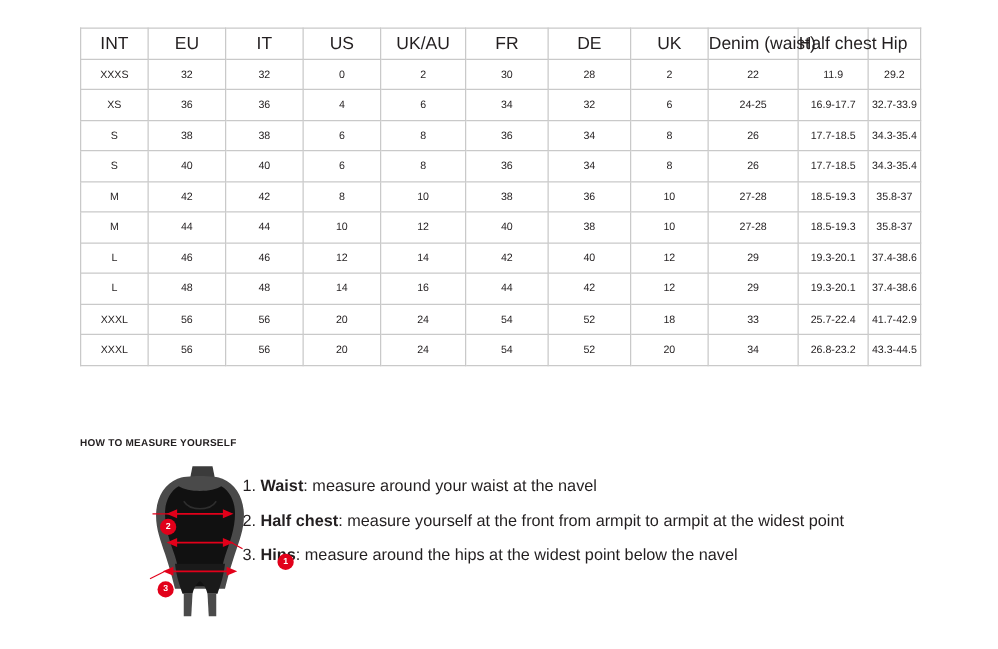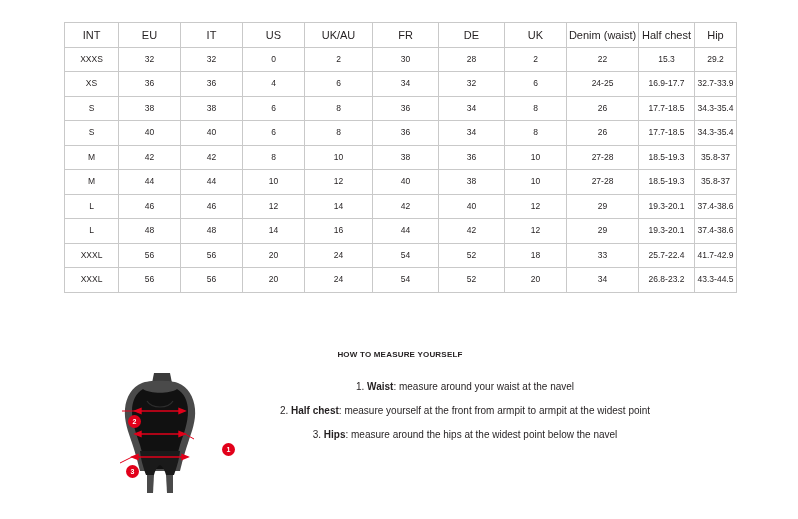--- a/index.html
+++ b/index.html
@@ -39,21 +39,21 @@
     font-size: 8.5px;
     font-weight: normal;
     text-align: center;
     vertical-align: middle;
     color: #231f20;
     padding: 0;
     line-height: 1.1;
     white-space: nowrap;
   }
   table.size-table thead th {
-    font-size: 11px;
+    font-size: 14px;
     font-weight: normal;
   }
   
   table.size-table col.c0 { width: 54px; }
   table.size-table col.c1 { width: 62px; }
   table.size-table col.c2 { width: 62px; }
   table.size-table col.c3 { width: 62px; }
   table.size-table col.c4 { width: 68px; }
   table.size-table col.c5 { width: 66px; }
   table.size-table col.c6 { width: 66px; }
@@ -67,21 +67,20 @@
     padding-left: 0;
     margin-left: 43px;
   }
 
   
   .measure-section {
     position: absolute;
     left: 64px;
     top: 350px;
     width: 672px;
-    text-align: center;
   }
   .measure-title {
     font-size: 8px;
     font-weight: bold;
     letter-spacing: 0.2px;
     color: #231f20;
     margin-bottom: 10px;
   }
   .measure-body {
     position: relative;
@@ -92,21 +91,21 @@
     width: 130px;
     position: relative;
     height: 130px;
     flex: 0 0 130px;
   }
   .notes-col {
     padding-top: 12px;
     flex: 1 1 auto;
   }
   .note {
-    font-size: 10px;
+    font-size: 13px;
     color: #231f20;
     margin-bottom: 12px;
     line-height: 1.2;
   }
   .note b { font-weight: bold; }
 
   
   .figure {
     position: absolute;
     left: 38px;
@@ -169,21 +168,21 @@
         <tr>
           <td>XXXS</td>
           <td>32</td>
           <td>32</td>
           <td>0</td>
           <td>2</td>
           <td>30</td>
           <td>28</td>
           <td>2</td>
           <td class="left-pad">22</td>
-          <td class="left-pad">15.3</td>
+          <td class="left-pad">11.9</td>
           <td class="left-pad">29.2</td>
         </tr>
         <tr>
           <td>XS</td>
           <td>36</td>
           <td>36</td>
           <td>4</td>
           <td>6</td>
           <td>34</td>
           <td>32</td>

